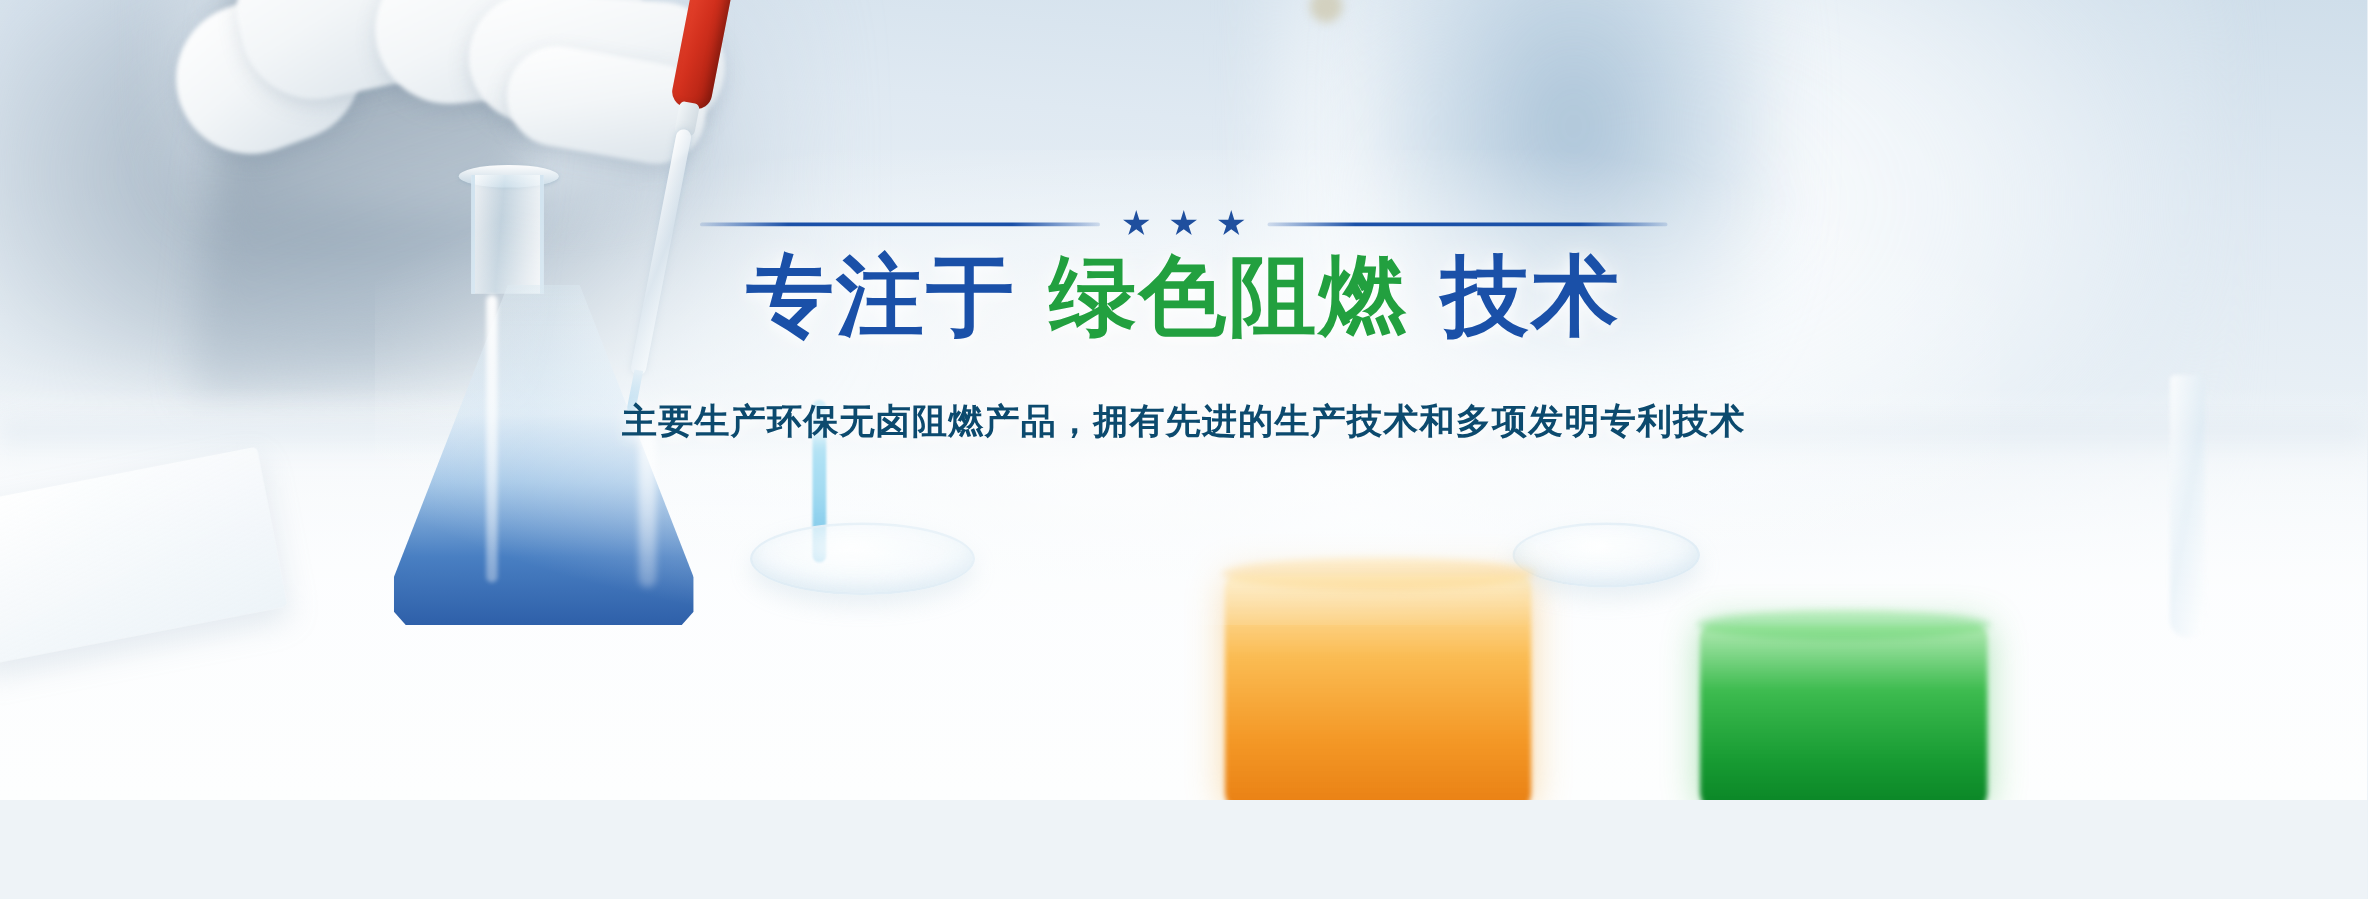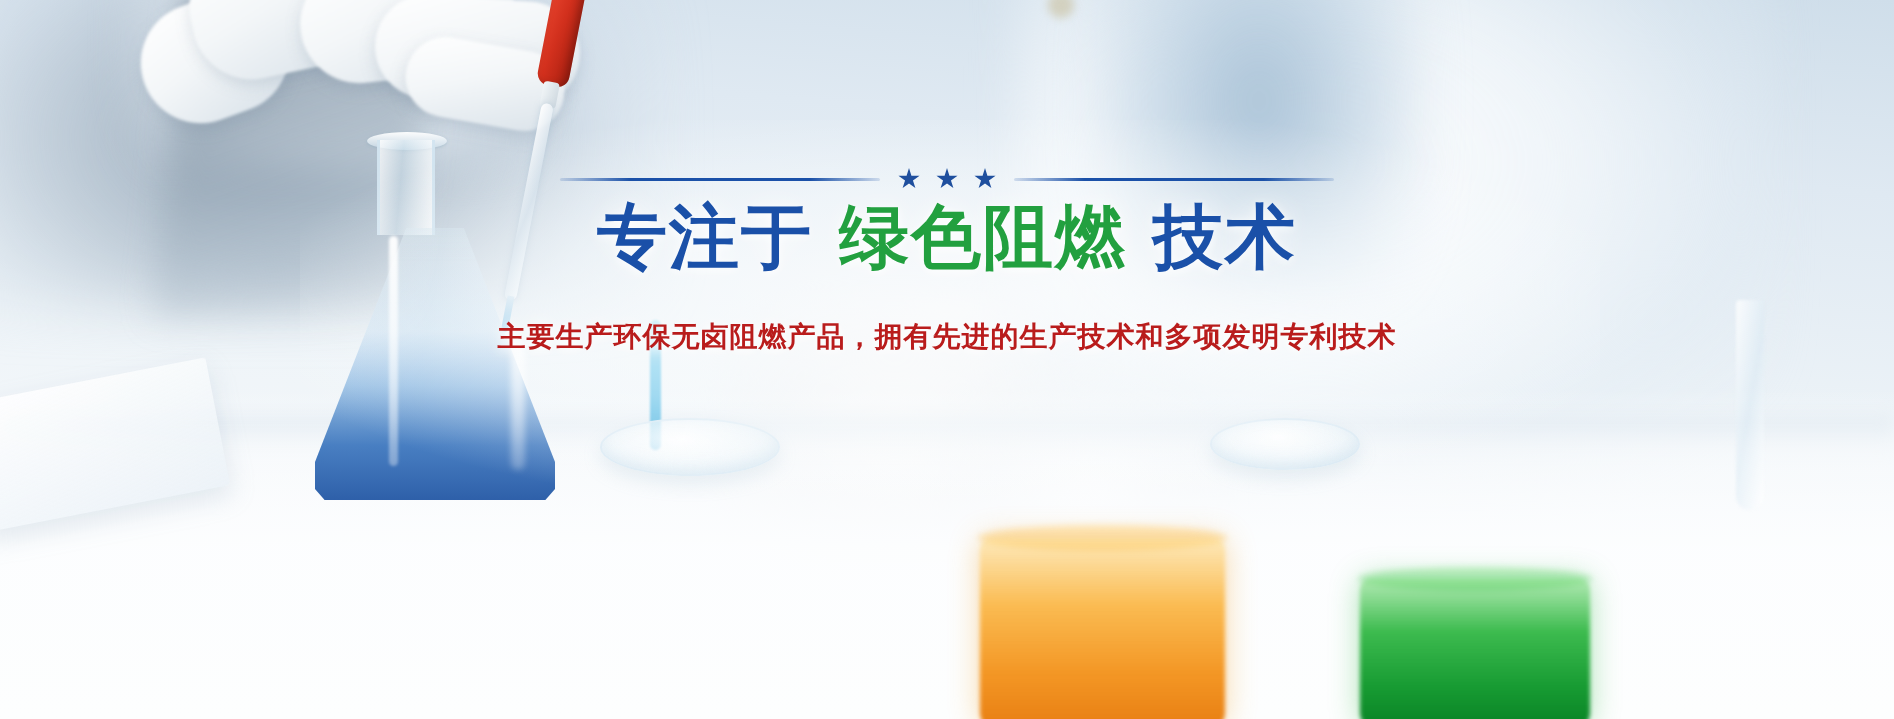--- a/index.html
+++ b/index.html
@@ -5,21 +5,21 @@
   * { margin:0; padding:0; box-sizing:border-box; }
   html,body { width:1894px; height:719px; overflow:hidden; }
   body {
     font-family:"Liberation Sans","DejaVu Sans",sans-serif;
     background:#eef3f7;
   }
 
   
   .banner{
     position:relative;
-    width:1894px; height:719px;
+    width:1894px; height:640px;
     overflow:hidden;
     background:#e9f0f6;
   }
 
   
   .bg-base{
     position:absolute; inset:0;
     background:
       linear-gradient(185deg,#cfdeea 0%,#dfe9f2 22%,#eef4f8 52%,#f4f7fa 74%,#eef2f5 100%);
   }
@@ -348,21 +348,21 @@
     letter-spacing:.6px;
     color:#1a50a8;
     white-space:nowrap;
     text-shadow:0 1px 8px rgba(255,255,255,.9);
   }
 
   .tagline{
     margin-top:42px;
     font-size:28px;
     font-weight:bold;
-    color:#b91c1c;
+    color:#0c4a6e;
     letter-spacing:1px;
     white-space:nowrap;
     text-shadow:0 2px 10px rgba(255,255,255,.95), 0 0 20px rgba(255,255,255,.8);
   }
 </style>
 </head>
 <body>
 
 <div class="banner">
 

